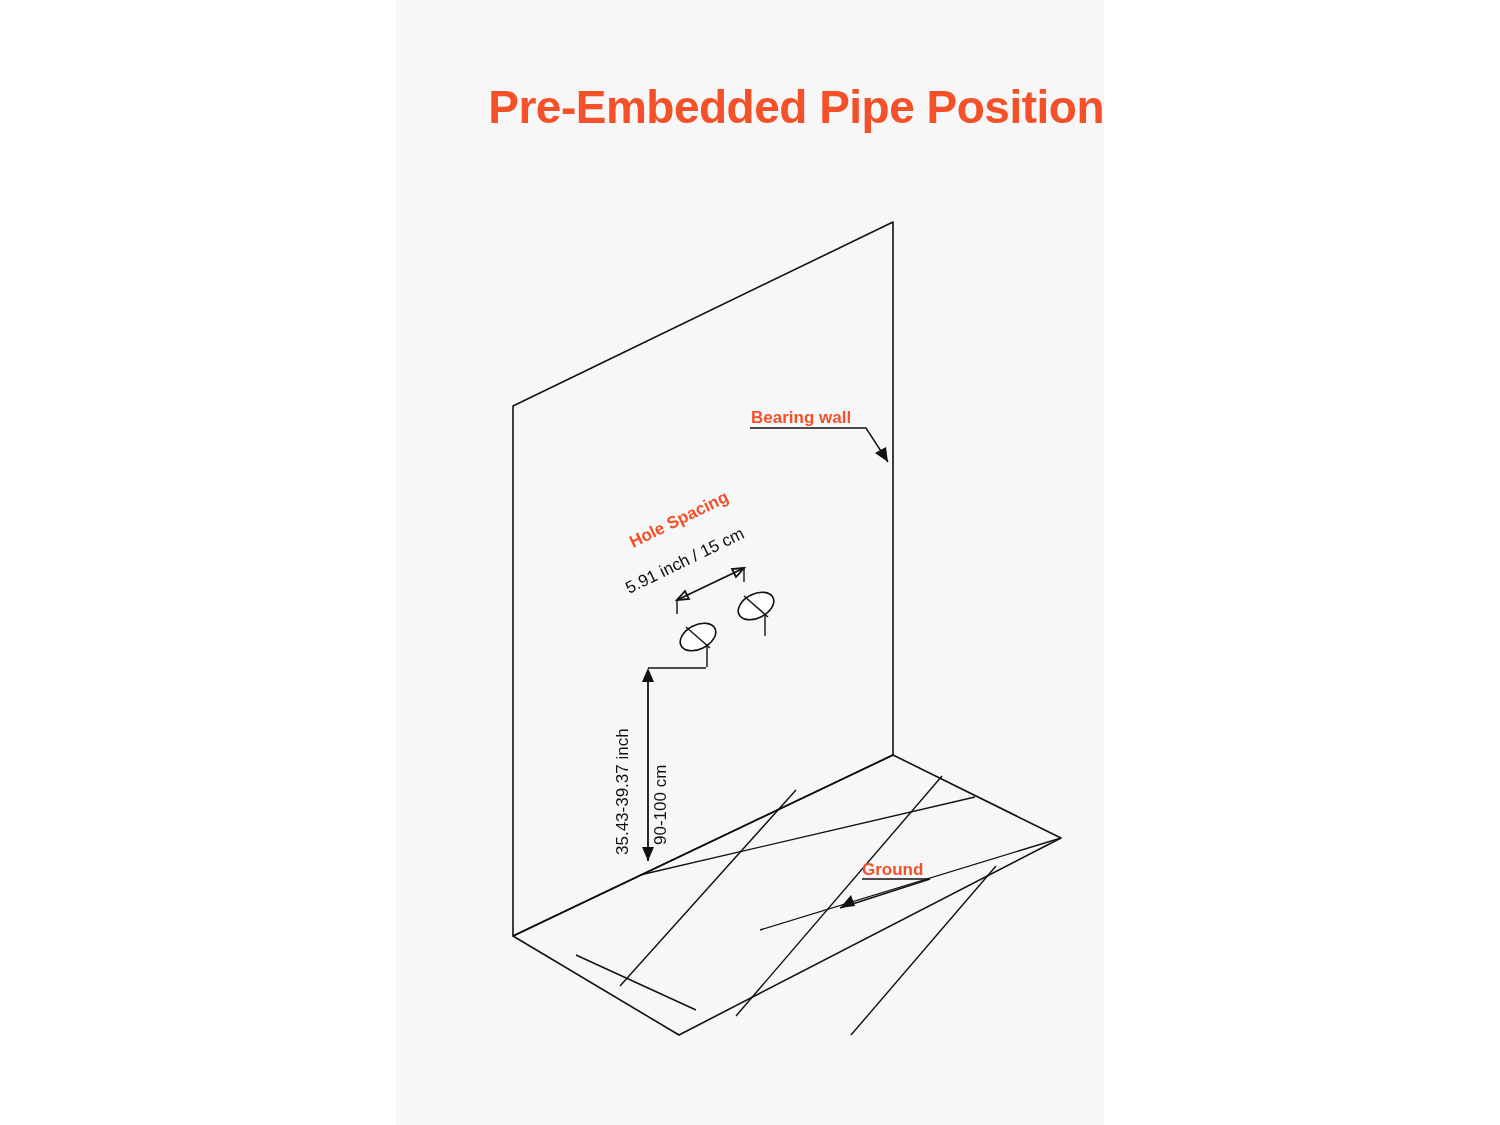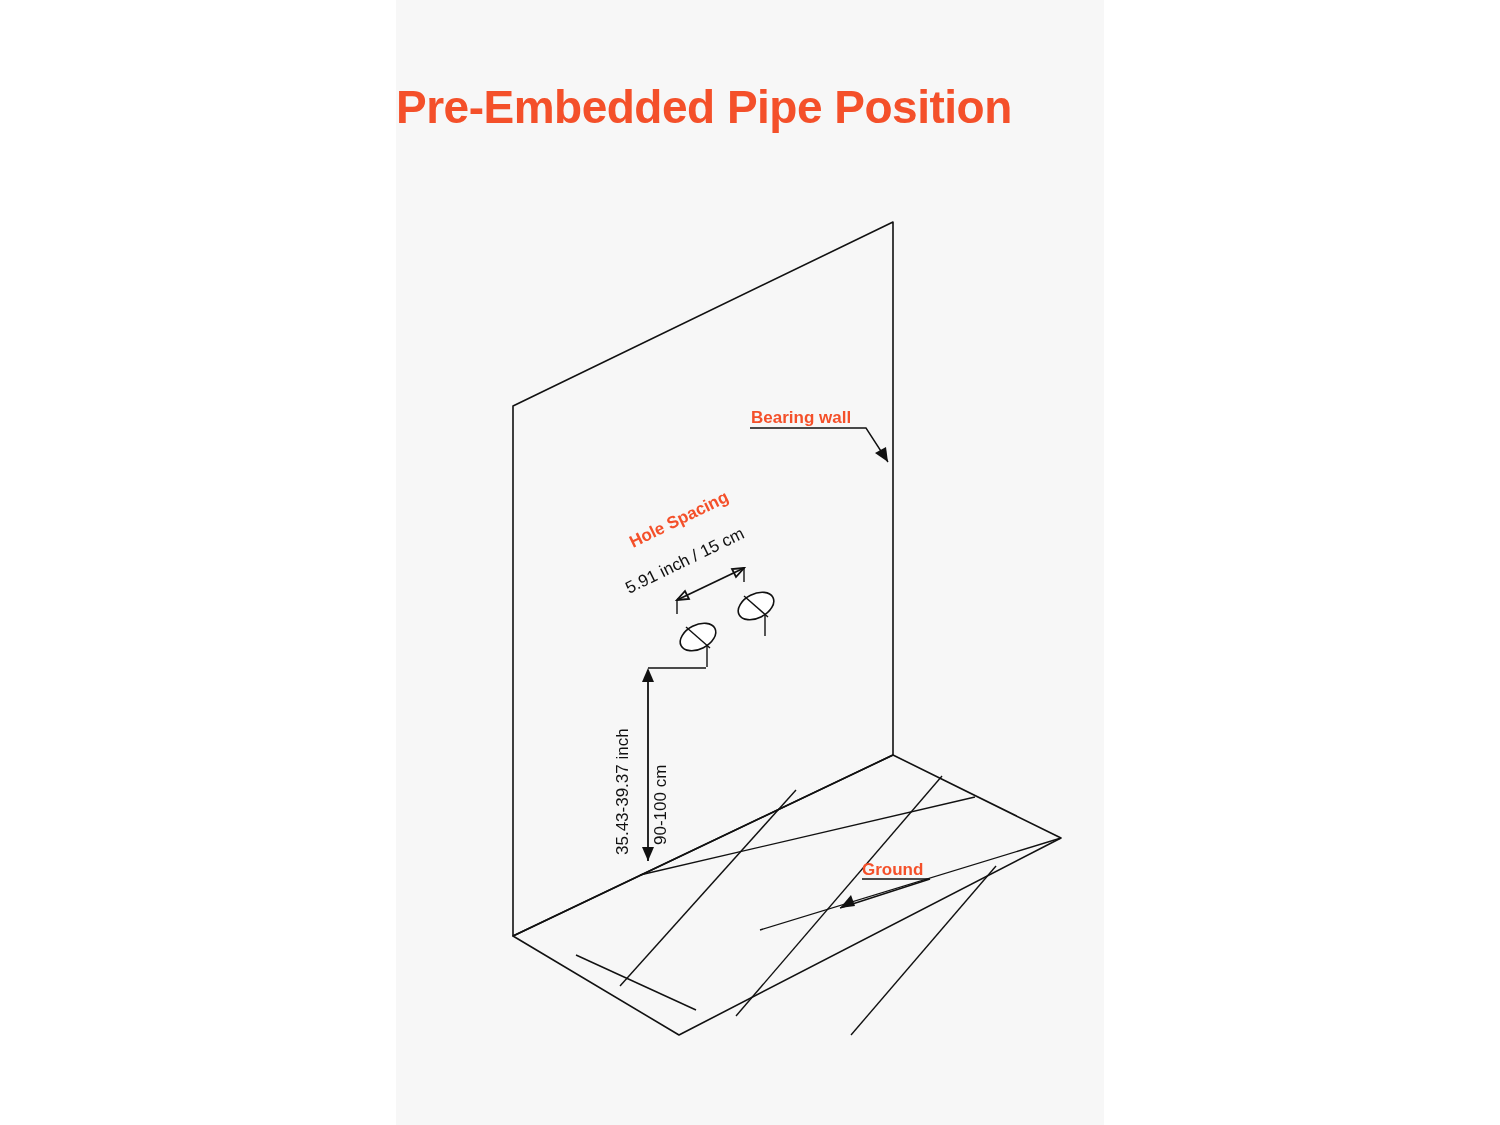--- a/index.html
+++ b/index.html
@@ -25,21 +25,21 @@
     top: 0px;
     width: 708px;
     height: 1125px;
     background: #f7f7f7;
   }
   #title {
     position: absolute;
     left: 396px;
     top: 78px;
     width: 708px;
-    text-align: left;
+    text-align: right;
     color: #f4502a;
     font-size: 46px;
     font-weight: bold;
     letter-spacing: -0.5px;
     line-height: 58px;
     font-family: "Liberation Sans", sans-serif;
   }
   svg#diagram {
     position: absolute;
     left: 396px;

